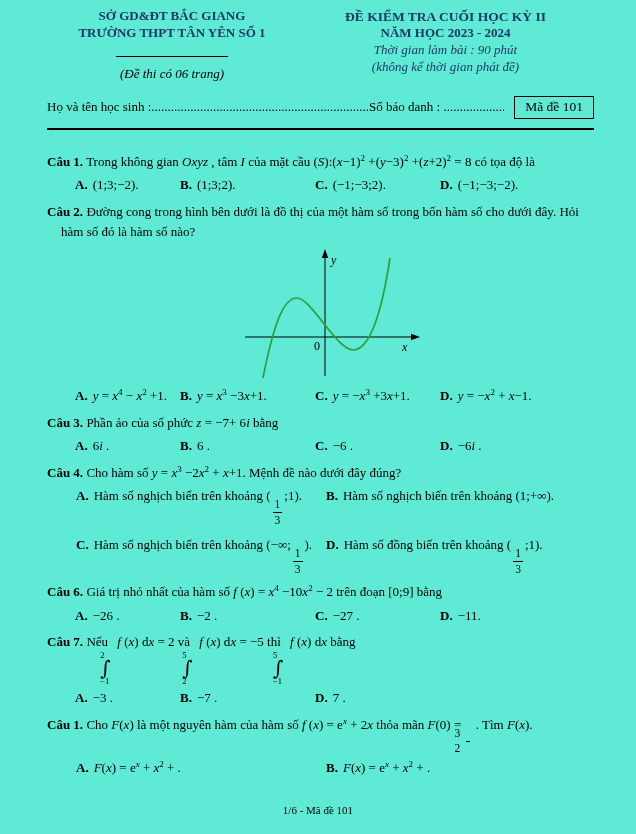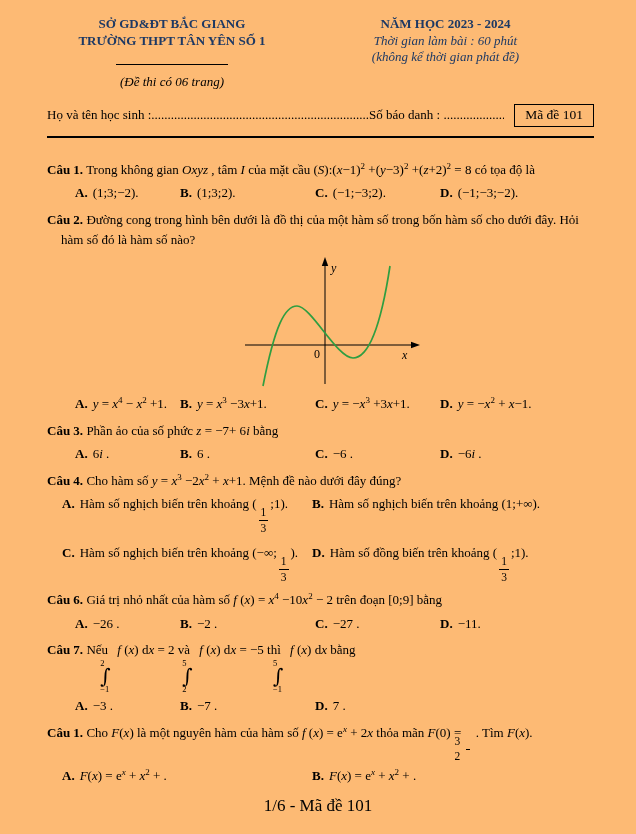--- a/index.html
+++ b/index.html
@@ -1,68 +1,69 @@
 <!DOCTYPE html>
 <html><head>
 <meta charset="utf-8">
 <style>
   html,body{margin:0;padding:0;background:#fff;}
   .page{
     width:636px;height:834px;box-sizing:border-box;
-    padding:16px 42px 0 47px;overflow:hidden;position:relative;
-    font-family:"Liberation Serif",serif;font-size:13px;color:#000;background:#fdba74;
+    padding:8px 42px 0 47px;overflow:hidden;position:relative;
+    font-family:"Liberation Serif",serif;font-size:13px;color:#000;background:#5eead4;
   }
   .b{font-weight:bold}
   .i{font-style:italic}
   .navy{color:#1d3964}
   .header{display:flex;line-height:1.28}
   .h-left{width:250px;text-align:center}
   .h-right{flex:1;text-align:center}
   .h-left .ln,.h-right .ln{font-size:13px}
   .h-right .t1{font-size:13.5px}
   .shortrule{width:112px;border-top:1.6px solid #000;margin:15px auto 0}
   .h-note{margin-top:9px}
   .student-row{display:flex;align-items:center;margin-top:13px;white-space:nowrap}
   .student-row .sp{overflow:hidden}
   .codebox{border:1.5px solid #000;padding:2px 10px 3px;font-weight:normal;margin-left:10px;font-size:13.5px}
   .thickrule{border-top:2.5px solid #000;margin-top:9px;margin-bottom:22px}
   .question{margin-bottom:5px}
   .qbody{padding-left:14px;text-indent:-14px;line-height:1.55}
   .qlabel{font-weight:bold}
   .opts{display:grid;margin:3px 0 7px 28px;line-height:1.5}
   .opts4{grid-template-columns:105px 135px 125px auto}
-  .opts2{grid-template-columns:250px auto;row-gap:9px;margin-left:15px}
+  .opts2{grid-template-columns:250px auto;row-gap:9px;margin-left:29px}
   .opt .k{font-weight:bold;margin-right:5px}
   sup{font-size:9px}
   .fr{display:inline-flex;flex-direction:column;align-items:center;line-height:1;vertical-align:-8px;font-size:11.5px;margin:0 2px}
   .fr .nu{border-bottom:1px solid #000;padding:0 2px 1.5px}
   .fr .de{padding-top:1.5px}
   .ig{display:inline-flex;flex-direction:column;align-items:center;line-height:1;vertical-align:-12px;margin:0 3px}
   .ig .ihi,.ig .ilo{font-size:8.5px}
   .ig .isym{font-size:20px;line-height:.85;font-family:"DejaVu Serif",serif}
   .graphwrap{margin:3px 0 2px 190px}
-  .footer{position:absolute;left:0;bottom:18px;width:100%;text-align:center;font-size:17px}
+  .footer{position:absolute;left:0;bottom:18px;width:100%;text-align:center;font-size:11px}
   .axlbl{font-family:"Liberation Serif",serif;font-size:12px;font-style:italic}
   .axnum{font-family:"Liberation Serif",serif;font-size:12px}
 </style>
 </head>
 <body>
 
 <div class="page">
 
   <div class="header">
     <div class="h-left">
       <div class="ln b navy" style="color: rgb(29, 57, 100);">SỞ GD&amp;ĐT BẮC GIANG</div>
       <div class="ln b navy" style="color: rgb(29, 57, 100);">TRƯỜNG THPT TÂN YÊN SỐ 1</div>
       <div class="shortrule"></div>
       <div class="h-note i">(Đề thi có 06 trang)</div>
     </div>
     <div class="h-right">
+      <div class="ln t1 b navy" style="color: rgb(29, 57, 100);">ĐỀ KIỂM TRA CUỐI HỌC KỲ II</div>
       <div class="ln b navy" style="color: rgb(29, 57, 100);">NĂM HỌC 2023 - 2024</div>
-      <div class="ln i navy" style="color: rgb(29, 57, 100);">Thời gian làm bài : 60 phút</div>
+      <div class="ln i navy" style="color: rgb(29, 57, 100);">Thời gian làm bài : 90 phút</div>
       <div class="ln i navy" style="color: rgb(29, 57, 100);">(không kể thời gian phát đề)</div>
     </div>
   </div>
 
   <div class="student-row">
     <span class="sp">Họ và tên học sinh :......................................................................</span>
     <span class="sp"> Số báo danh : ....................</span>
     <span class="codebox">Mã đề 101</span>
   </div>
 

